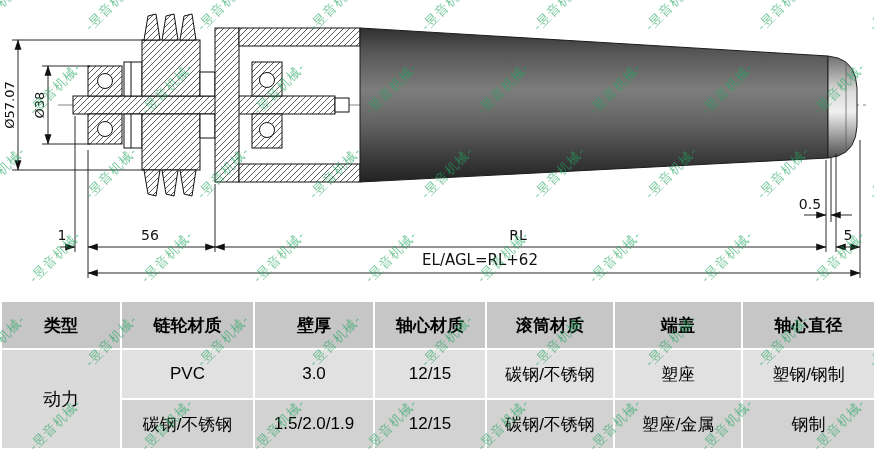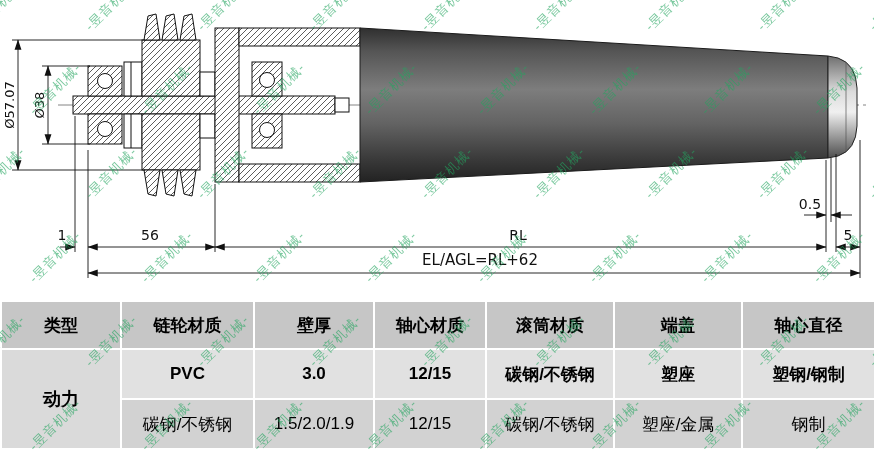--- a/index.html
+++ b/index.html
@@ -5,21 +5,21 @@
   html,body{margin:0;padding:0;background:#fff;}
   body{width:874px;height:450px;overflow:hidden;font-family:"Liberation Sans",sans-serif;}
   .page{position:relative;width:874px;height:450px;background:#fff;}
   .drawing-area{position:absolute;top:0;left:0;width:874px;height:300px;}
   svg text{font-family:"DejaVu Sans",sans-serif;fill:#111;}
   .spec-table{position:absolute;top:300px;left:0;width:874px;height:150px;
     border-collapse:collapse;table-layout:fixed;text-align:center;
     font-size:17px;color:#000;}
   .spec-table th{background:#c6c6c6;font-weight:600;border:2px solid #fff;height:46px;padding:0;font-family:Liberation Serif, serif;}
   .spec-table td{border:2px solid #fff;height:46px;padding:0;}
-  .row1 td{background:#e1e1e1;font-weight:bold;}
+  .row1 td{background:#e1e1e1;}
   .row2 td{background:#d2d2d2;}
   td.type-cell{background:#dadada;font-size:18px;}
   #watermark-layer{position:absolute;inset:0;pointer-events:none;overflow:hidden;z-index:10;}
   .wm{position:absolute;transform:rotate(-45deg);font-size:13px;letter-spacing:1px;
     white-space:nowrap;opacity:.6;}
 </style>
 </head>
 <body>
 
 <div class="page">

